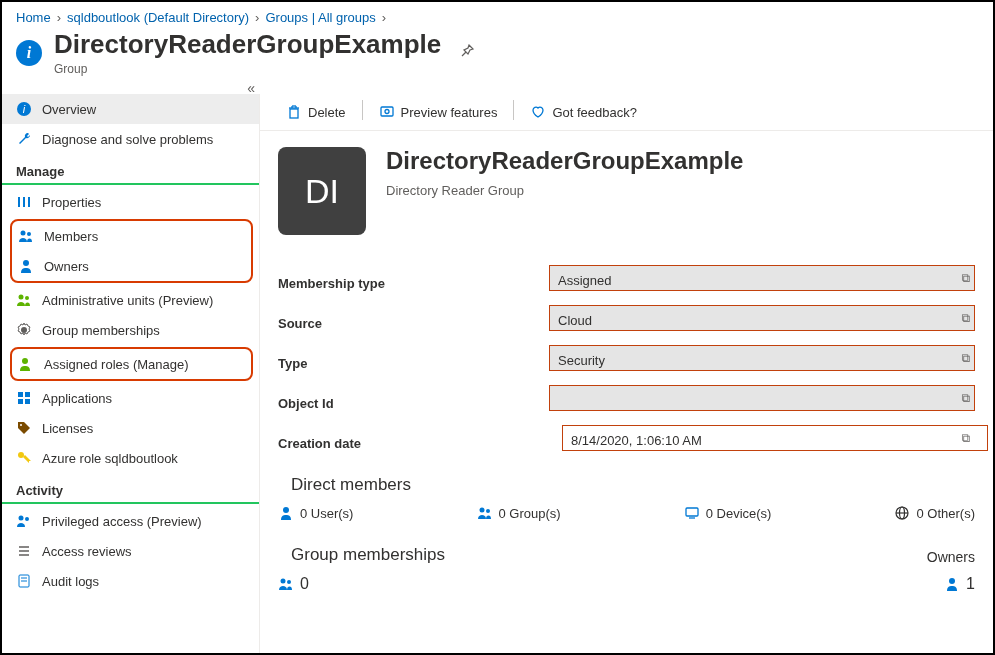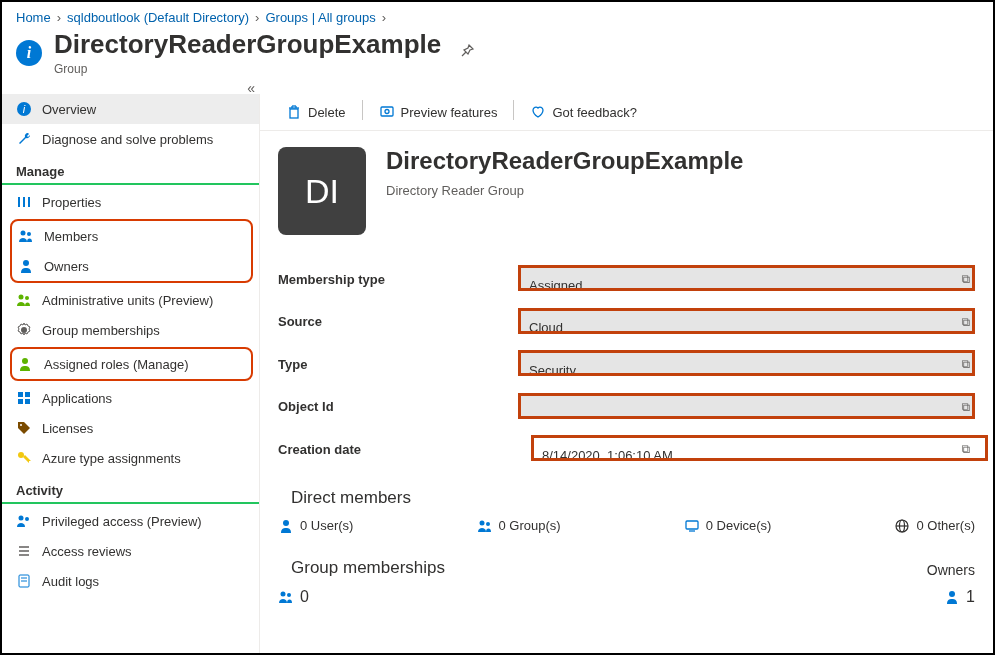--- a/index.html
+++ b/index.html
@@ -28,24 +28,24 @@
   .toolbar { display: flex; align-items: flex-start; gap: 0; padding: 6px 14px; border-bottom: 1px solid #edebe9; font-size: 13px; }
   .tool-btn { display: flex; align-items: center; gap: 6px; padding: 4px 12px; cursor: pointer; }
   .tool-sep { width: 1px; height: 20px; background: #c8c6c4; margin: 0 4px; }
 
   .content { padding: 16px 18px; }
   .obj-header { display: flex; align-items: flex-start; gap: 20px; margin-bottom: 30px; }
   .obj-tile { width: 88px; height: 88px; background: #404040; border-radius: 8px; color: #fff; display: flex; align-items: center; justify-content: center; font-size: 34px; }
   .obj-title { font-size: 24px; font-weight: 700; margin-bottom: 8px; }
   .obj-sub { font-size: 13px; color: #605e5c; }
 
-  .prop-row { display: flex; align-items: center; margin-bottom: 14px; }
+  .prop-row { display: flex; align-items: flex-end; margin-bottom: 14px; gap: 31px; }
   .prop-label { width: 240px; font-size: 13px; font-weight: 600; }
   .prop-field { flex: 1; position: relative; }
-  .prop-input { width: 100%; height: 26px; border: 3px solid #c2410c; background: #e5e5e5; font-size: 13px; padding: 14px 26px 0 8px; color: #323130; }
+  .prop-input { width: 100%; height: 26px; border: 1px solid #c2410c; background: #e5e5e5; font-size: 13px; padding: 4px 26px 0 8px; color: #323130; }
   .prop-input.ro { color: #323130; }
   .copy-ic { position: absolute; right: 5px; top: 50%; transform: translateY(-50%); color: #605e5c; font-size: 12px; cursor: pointer; }
 
   .section-title { font-size: 17px; margin: 24px 13px 10px; }
   .stat-row { display: flex; justify-content: space-between; font-size: 13px; align-items: center; }
   .stat { display: flex; align-items: center; gap: 6px; }
   .owners-label { text-align: right; font-size: 14px; margin-top: 22px; margin-bottom: 10px; }
   .gm-row { display: flex; justify-content: space-between; align-items: flex-end; }
 
   svg { width: 16px; height: 16px; }
@@ -187,21 +187,21 @@
         </span>
       <span>Licenses</span>
     </div>
     <div class="side-item">
       <span class="icon">
           <svg viewBox="0 0 16 16" fill="#f2c811">
             <circle cx="5" cy="5" r="3"></circle>
             <path d="M7 7l6 6v-2h2l-6-6z"></path>
           </svg>
         </span>
-      <span>Azure type assignments</span>
+      <span>Azure role sqldboutlook</span>
     </div>
 
     <div class="side-section">Activity</div>
 
     <div class="side-item">
       <span class="icon">
           <svg viewBox="0 0 16 16" fill="#0078d4">
             <circle cx="5" cy="5" r="2.5"></circle>
             <circle cx="11" cy="6" r="2"></circle>
             <path d="M1 14c0-3 2-4 4-4s4 1 4 4z"></path>

